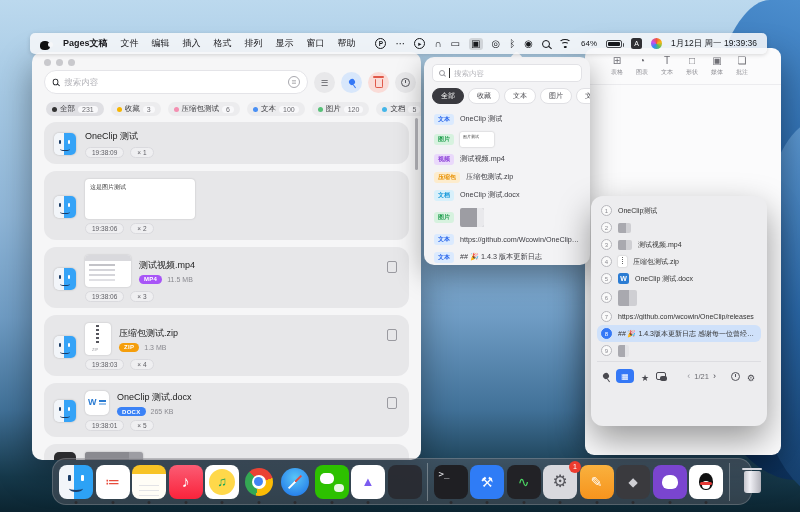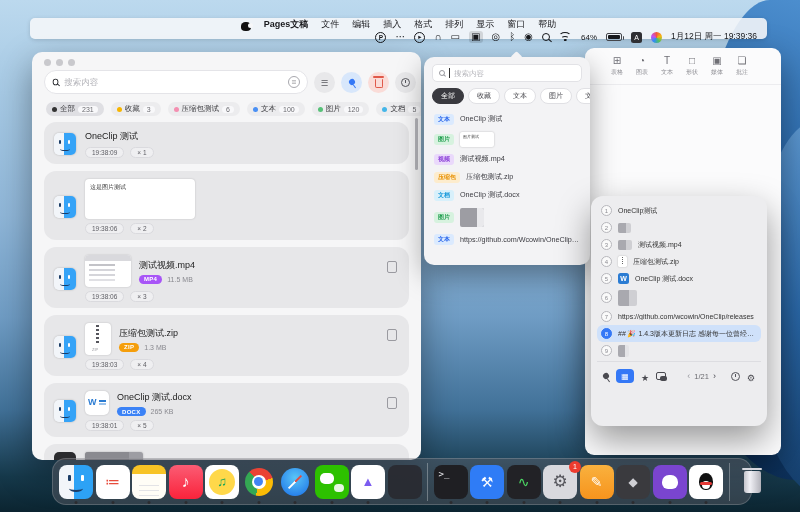--- a/index.html
+++ b/index.html
@@ -9,23 +9,23 @@
 
   
   .wave1 { position:absolute; right:-30px; top:0; width:140px; height:480px; z-index:0;
            background:linear-gradient(200deg,#4e90d0 0%,#2a69ab 35%,#16477f 65%,#0a2a50 100%);
            border-radius:120px 0 0 160px / 420px 0 0 300px; }
   .wave2 { position:absolute; right:-40px; top:120px; width:90px; height:380px; z-index:0;
            background:linear-gradient(210deg,#6fa8dd 0%,#2f6fb0 50%,#123a66 100%);
            border-radius:100px 0 0 120px / 300px 0 0 260px; opacity:.8; }
 
   
-  .menubar { position:absolute; left:30px; top:18px; width:737px; height:21px; z-index:40;
+  .menubar { position:absolute; left:30px; top:33px; width:737px; height:21px; z-index:40;
              background:rgba(246,247,249,.88); border-radius:5px; display:flex; align-items:center;
-             padding:0 10px; font-size:9px; color:#1a1a1e; box-shadow:0 1px 4px rgba(0,0,0,.15);flex-direction:column; }
+             padding:0 10px; font-size:9px; color:#1a1a1e; box-shadow:0 1px 4px rgba(0,0,0,.15); }
   .mb-left { display:flex; align-items:center; gap:13px; }
   .apple { width:10px; height:12px; position:relative; }
   .apple::before { content:""; position:absolute; left:0; right:0; top:3px; bottom:0; background:#111; border-radius:45% 45% 42% 42%; }
   .apple::after { content:""; position:absolute; right:-2.5px; top:4px; width:5px; height:5px; background:rgba(246,247,249,1); border-radius:50%; }
   .mb-app { font-weight:bold; }
   .mb-right { margin-left:auto; display:flex; align-items:center; gap:9px; color:#16181c; }
   .mi { font-size:10px; line-height:1; }
   .circ { width:11px; height:11px; border:1.1px solid #16181c; border-radius:50%; display:inline-flex; align-items:center; justify-content:center; font-size:6.5px; font-weight:bold; }
   .mag { width:8px; height:8px; border:1.3px solid #16181c; border-radius:50%; position:relative; display:inline-block; }
   .mag::after { content:""; position:absolute; width:4px; height:1.3px; background:#16181c; bottom:-1.5px; right:-3px; transform:rotate(40deg); }
@@ -468,20 +468,24 @@
       <span class="pp-txt">OneClip 测试.docx</span>
     </div>
     <div class="pp-row">
       <span class="ptag ptag-img">图片</span>
       <span class="pp-thumb2"></span>
     </div>
     <div class="pp-row">
       <span class="ptag ptag-text">文本</span>
       <span class="pp-txt">https://github.com/Wcowin/OneClip/r...</span>
     </div>
+    <div class="pp-row">
+      <span class="ptag ptag-text">文本</span>
+      <span class="pp-txt">## 🎉 1.4.3 版本更新日志</span>
+    </div>
   </div>
 </div>
 
 <div class="win quick">
   <div class="q-row">
     <span class="qnum">1</span>
     <span class="qtxt">OneClip测试</span>
   </div>
   <div class="q-row">
     <span class="qnum">2</span>

